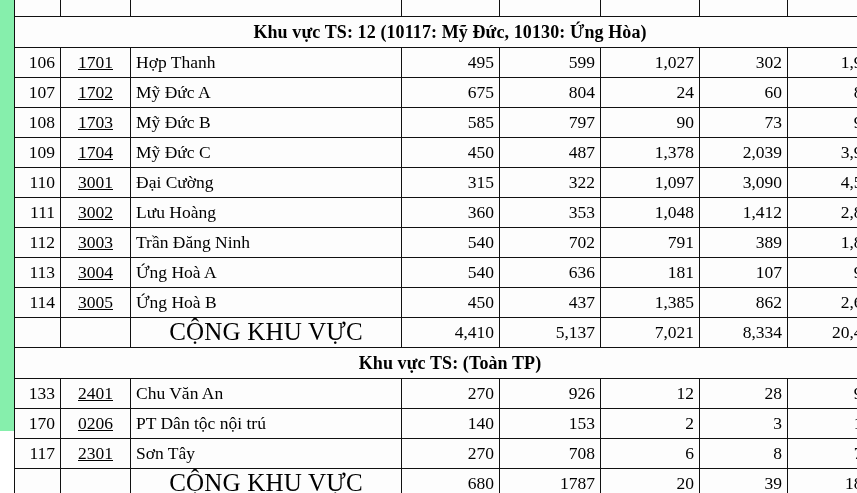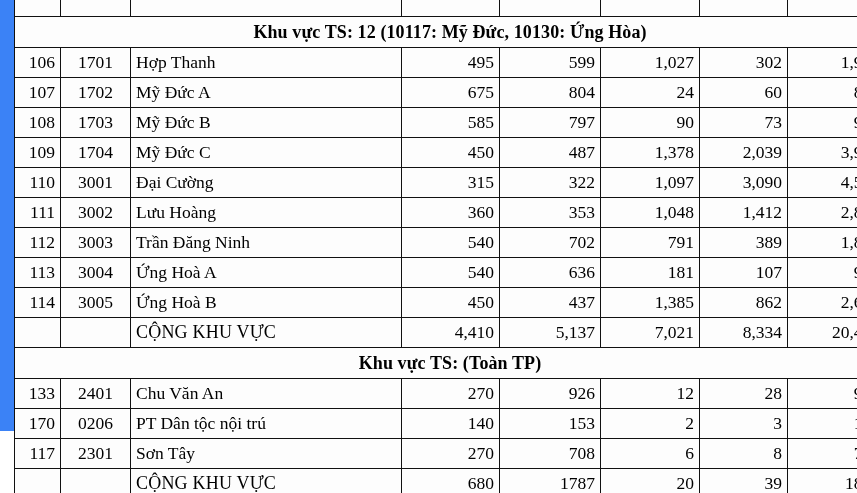--- a/index.html
+++ b/index.html
@@ -11,21 +11,21 @@
     width: 857px;
     height: 493px;
     font-family: "Liberation Serif", "DejaVu Serif", serif;
     color: #000000;
     overflow: hidden;
   }
   #sheet {
     position: relative;
     width: 857px;
     height: 431px;
-    background: #3b82f6;
+    background: #86efac;
   }
   table.grid {
     position: absolute;
     left: 14px;
     top: -14px;
     width: 831px;
     border-collapse: collapse;
     table-layout: fixed;
     font-size: 17.5px;
   }
@@ -43,34 +43,34 @@
   col.c-stt   { width: 46px; }
   col.c-code  { width: 70px; }
   col.c-name  { width: 271px; }
   col.c-n1    { width: 98px; }
   col.c-n2    { width: 101px; }
   col.c-n3    { width: 99px; }
   col.c-n4    { width: 88px; }
   col.c-n5    { width: 98px; }
 
   td.stt   { text-align: right; }
-  td.code  { text-align: center; }
+  td.code  { text-align: center; text-decoration: underline; }
   td.name  { text-align: left; padding-left: 7px; margin-left: 34px; }
   td.num   { text-align: right; padding-right: 6px; }
 
   tr.section td {
     text-align: center;
     font-weight: bold;
     height: 30px;
     font-size: 18px;
     letter-spacing: 0.1px;
   }
   tr.subtotal td.name {
-    text-align: left;
-    font-size: 18px;
+    text-align: center;
+    font-size: 25px;
     letter-spacing: 0.2px;
   }
   tr.subtotal td.num {
     text-align: right;
     font-family: Liberation Serif, serif;
   }
   tr.blankrow td {
     height: 29px;
     border-top: 1.6px solid #111;
     border-bottom: none;

